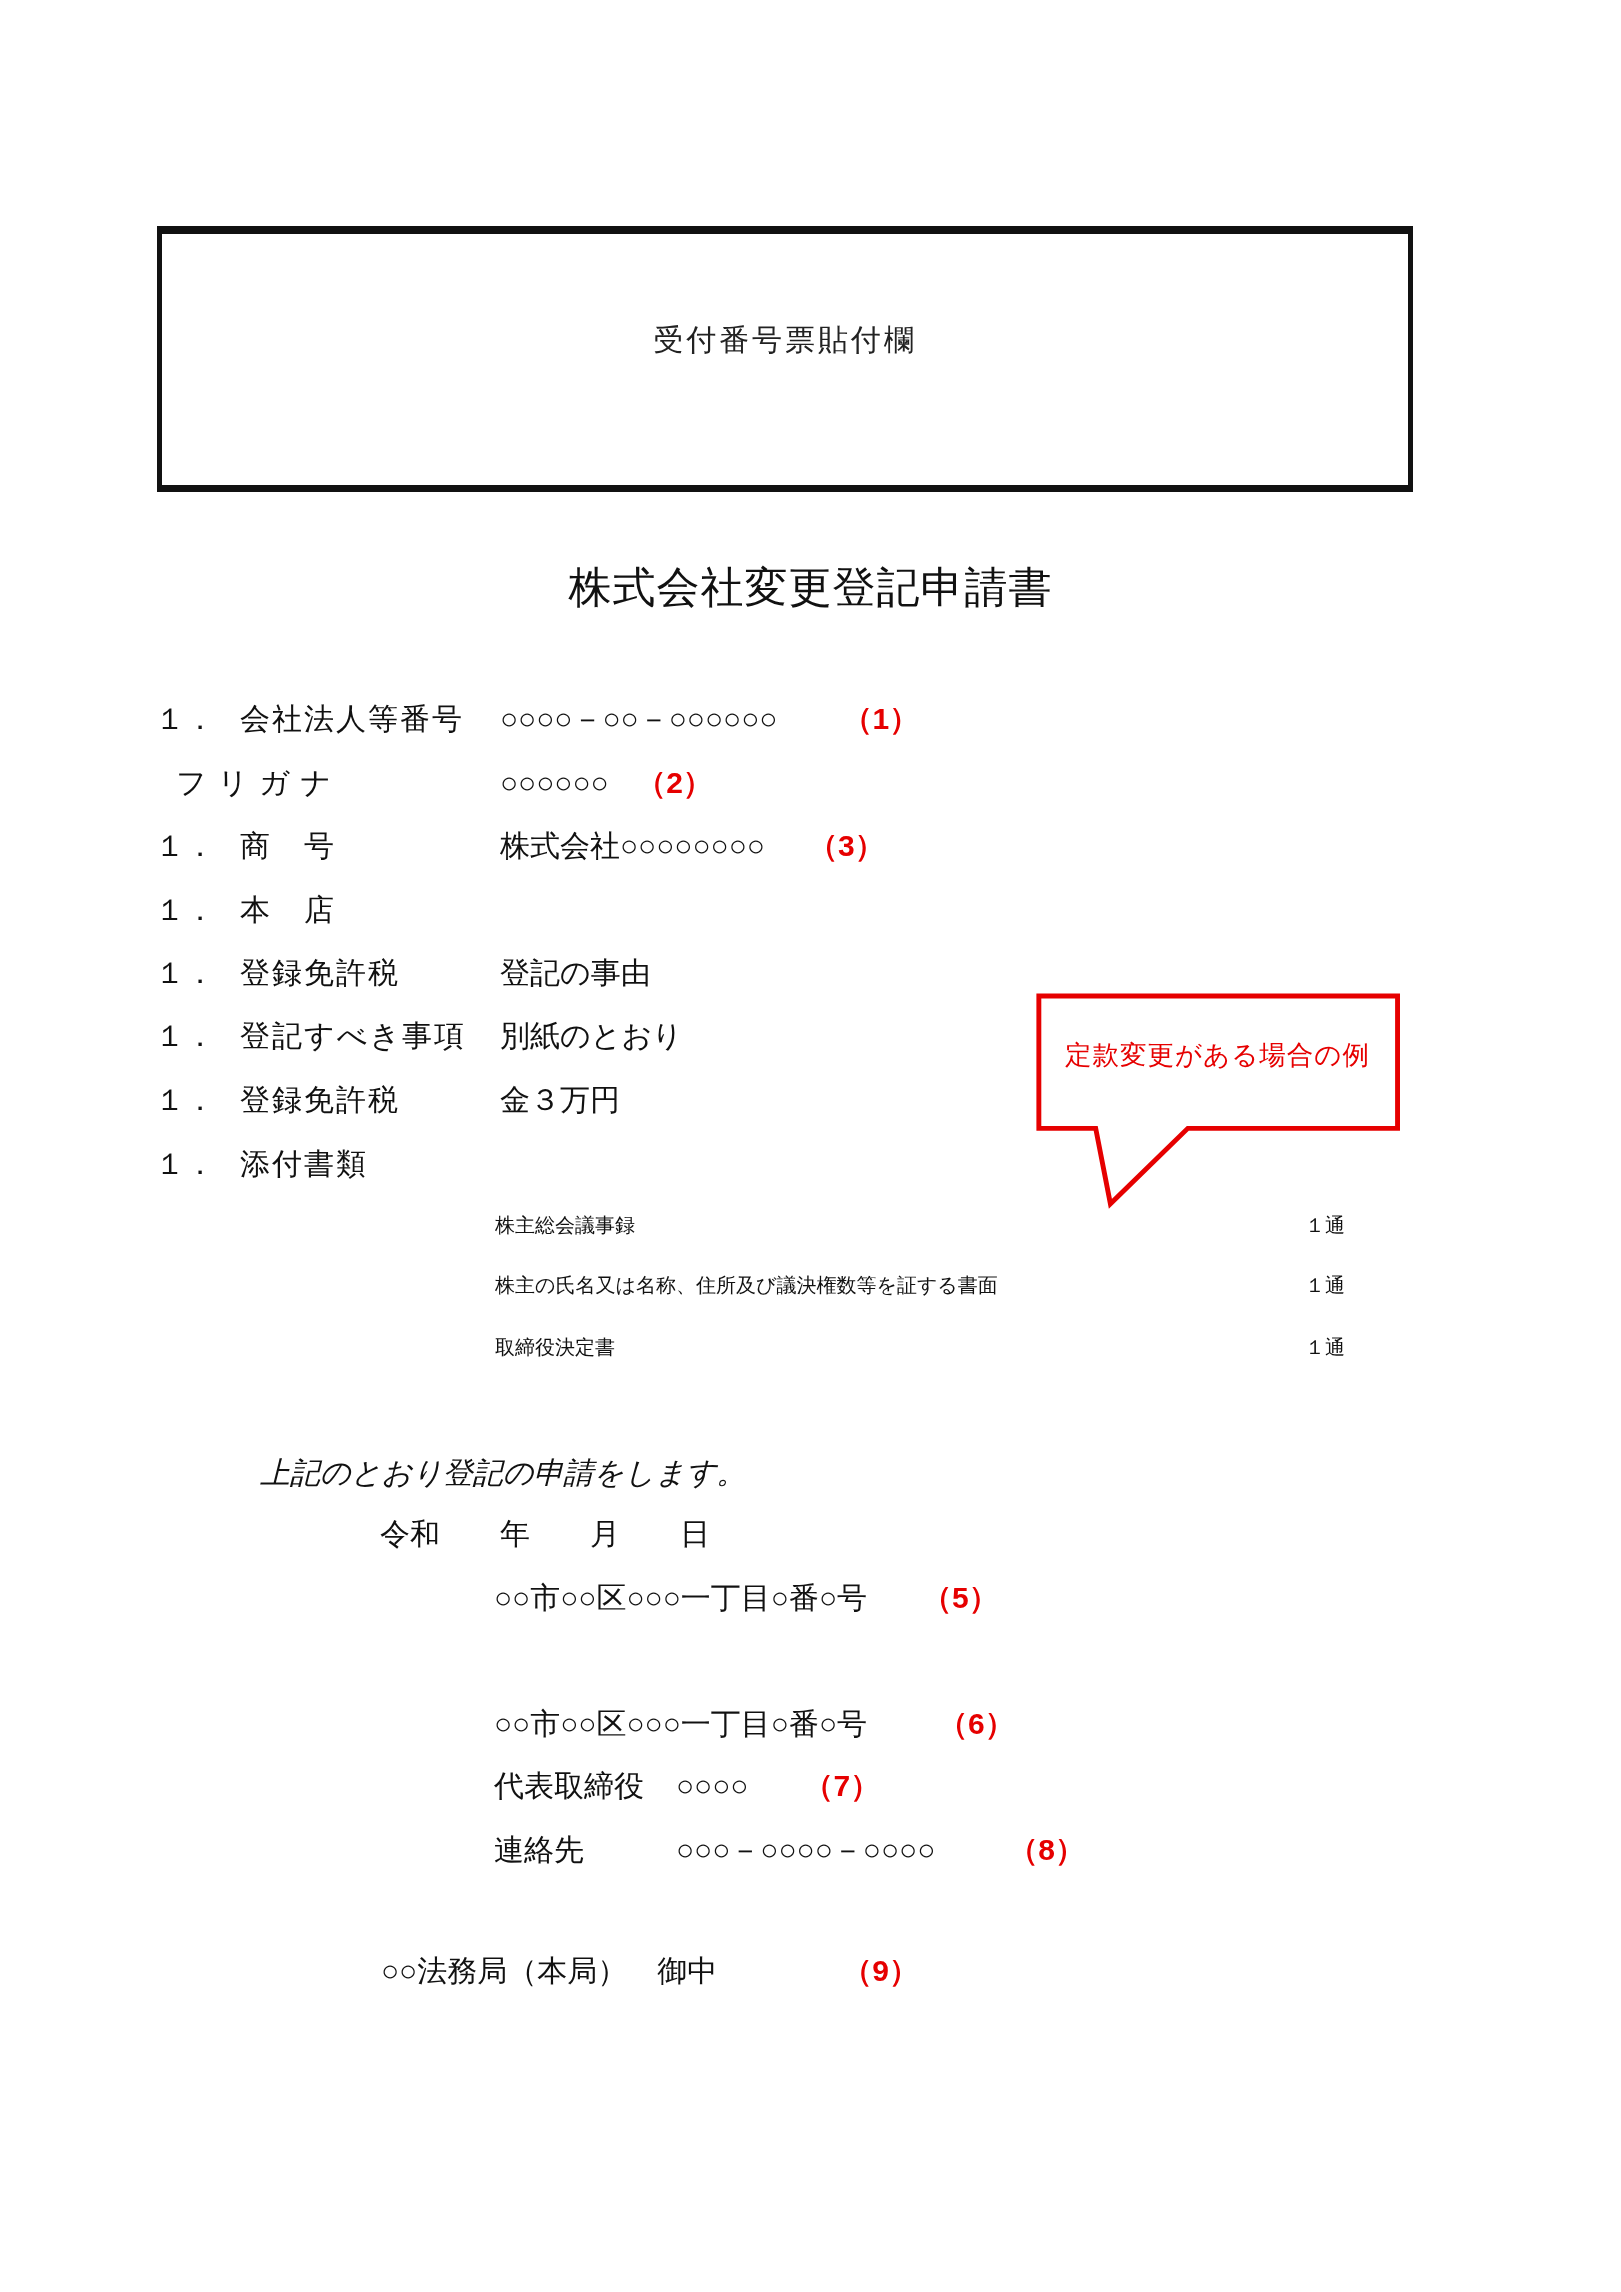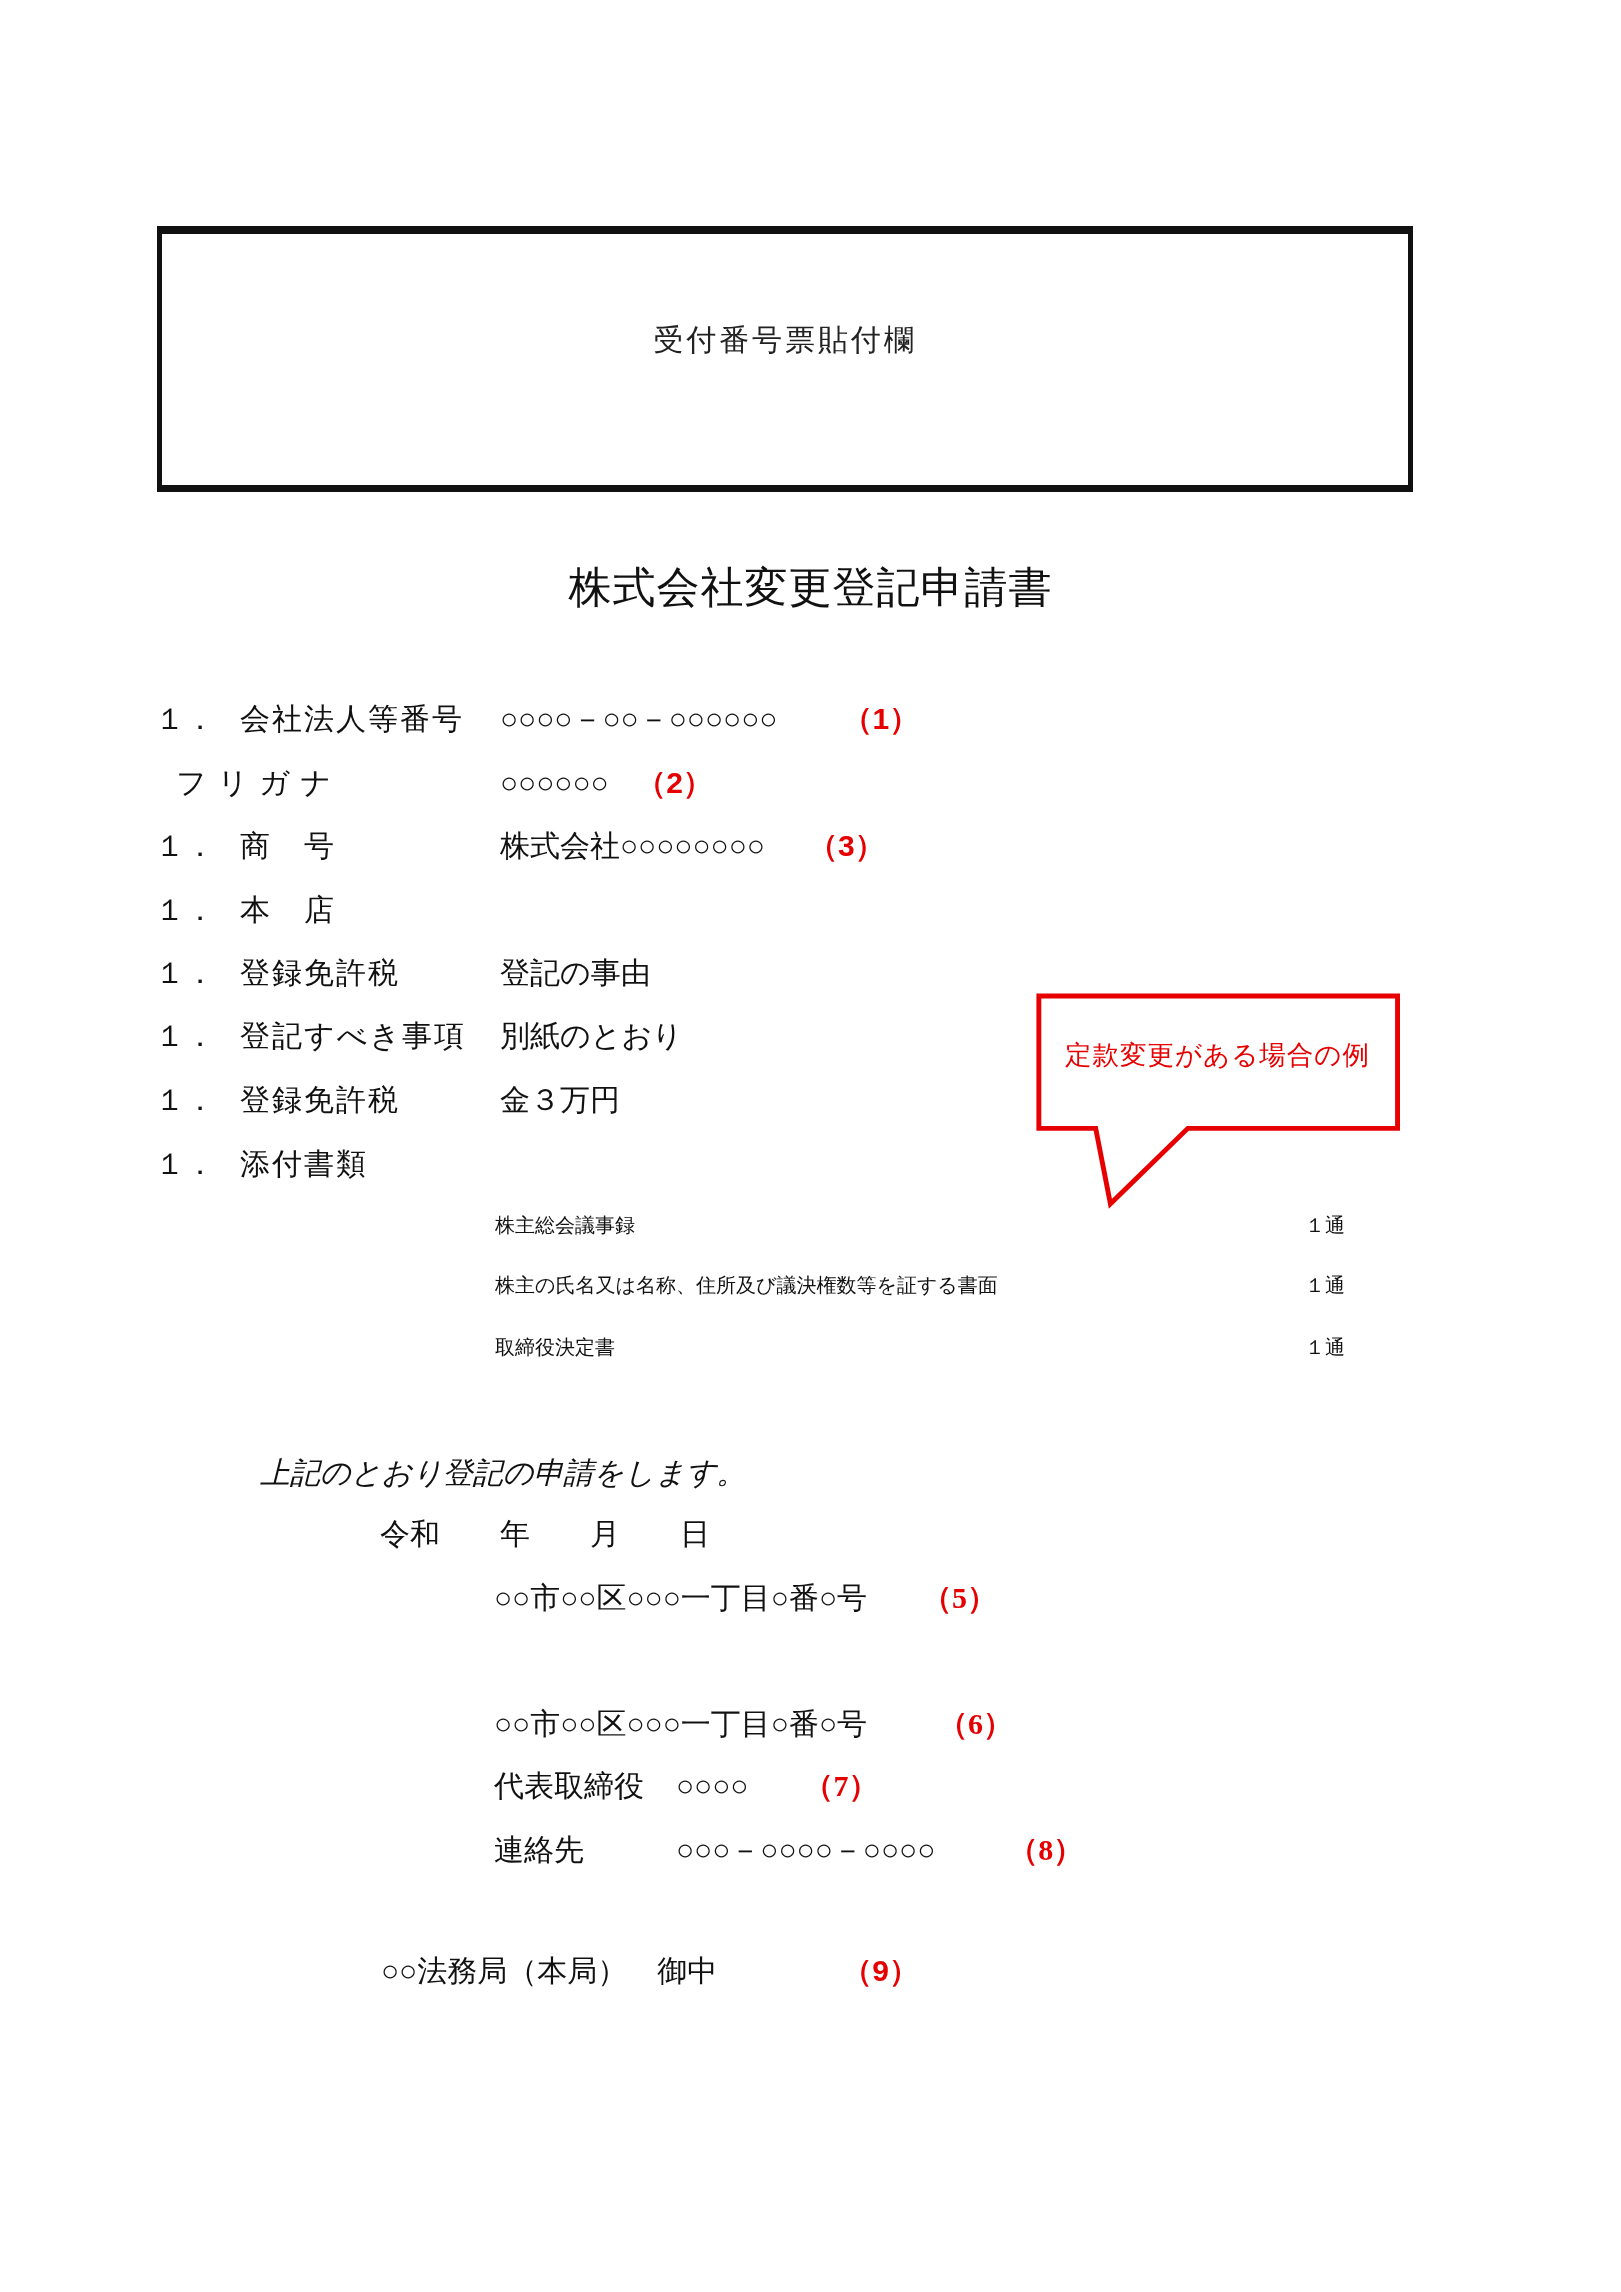--- a/index.html
+++ b/index.html
@@ -44,21 +44,21 @@
   .callout-text{
     position:absolute;left:1037px;top:1037px;width:361px;
     text-align:center;font-size:26.5px;letter-spacing:1px;
     color:#e60000;font-family:"Liberation Serif","DejaVu Serif",serif;
     white-space:nowrap;
   }
   
   .trow{position:absolute;height:41px;line-height:41px;font-size:30px;white-space:nowrap;}
   .declaration{left:260px;font-style:italic;}
   .dateline{left:380px;}
-  .aprow{left:494px;font-family:Liberation Serif, serif;}
+  .aprow{left:494px;}
   .aprow .prefix{display:inline-block;}
   .pw-sm{width:90px;} .pw-lg{width:182px;}
   .r-5{margin-left:55px;} .r-3b{margin-left:59px;} .r-6{margin-left:71px;}
   .r-7{margin-left:55px;} .r-8{margin-left:73px;} .r-9{margin-left:125px;}
   .office{left:381px;}
 </style>
 </head>
 <body>
 
 <div class="page">

